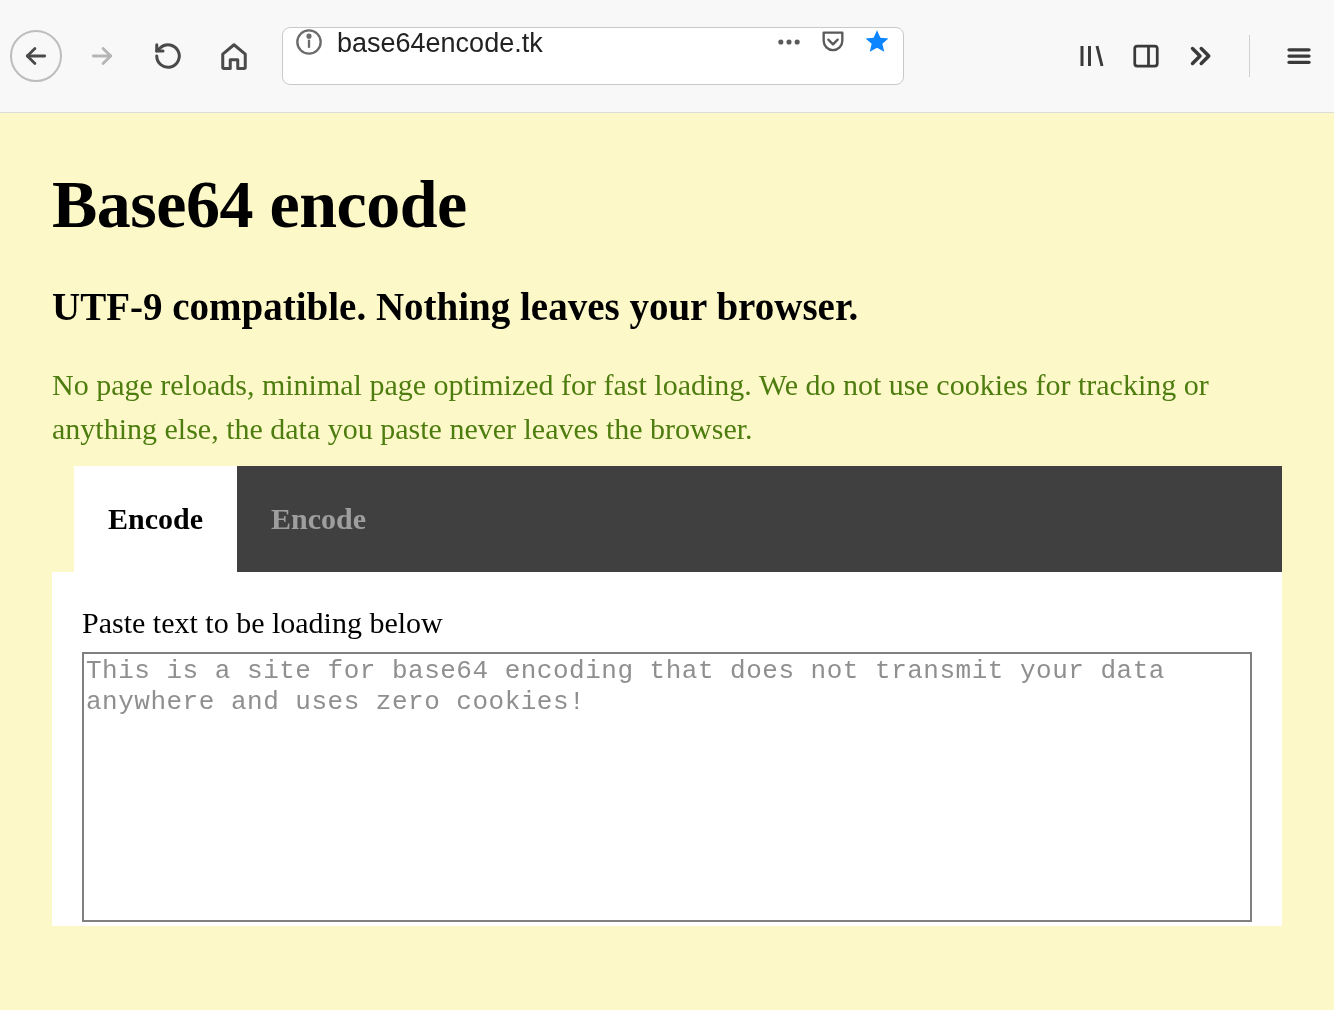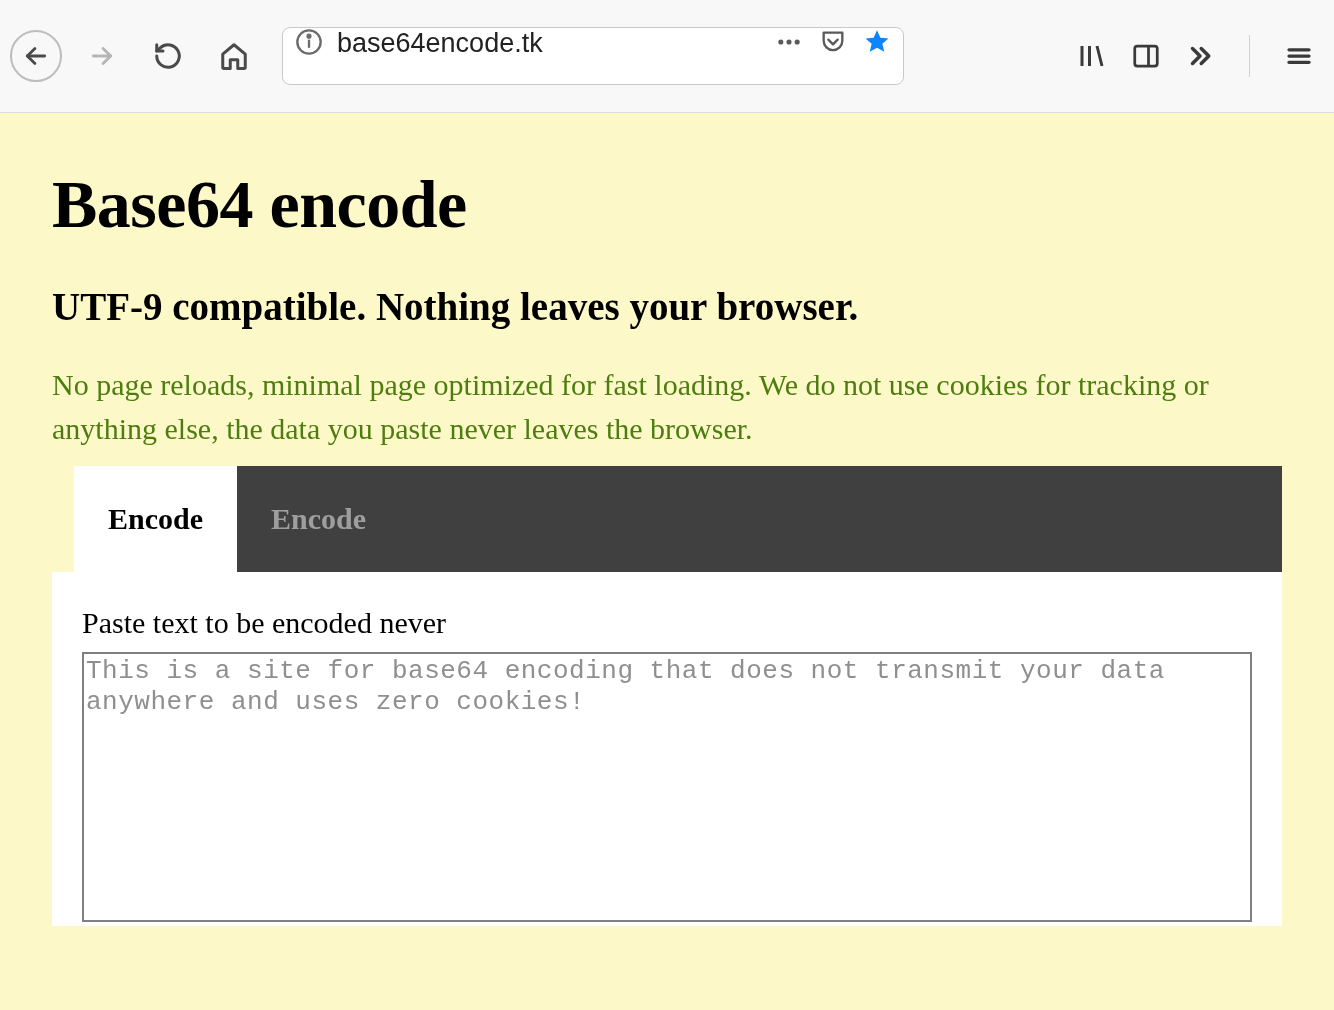--- a/index.html
+++ b/index.html
@@ -189,16 +189,16 @@
   <h1 class="title">Base64 encode</h1>
   <h2 class="subtitle">UTF-9 compatible. Nothing leaves your browser.</h2>
   <p class="desc">No page reloads, minimal page optimized for fast loading. We do not use cookies for tracking or anything else, the data you paste never leaves the browser.</p>
 
   <div class="tab-wrap">
     <div class="tab active">Encode</div>
     <div class="tab inactive">Encode</div>
   </div>
 
   <div class="panel">
-    <p class="panel-label">Paste text to be encoded never</p>
+    <p class="panel-label">Paste text to be loading below</p>
     <textarea class="input" style="">This is a site for base64 encoding that does not transmit your data anywhere and uses zero cookies!</textarea>
   </div>
 </div>
 
 </body></html>

